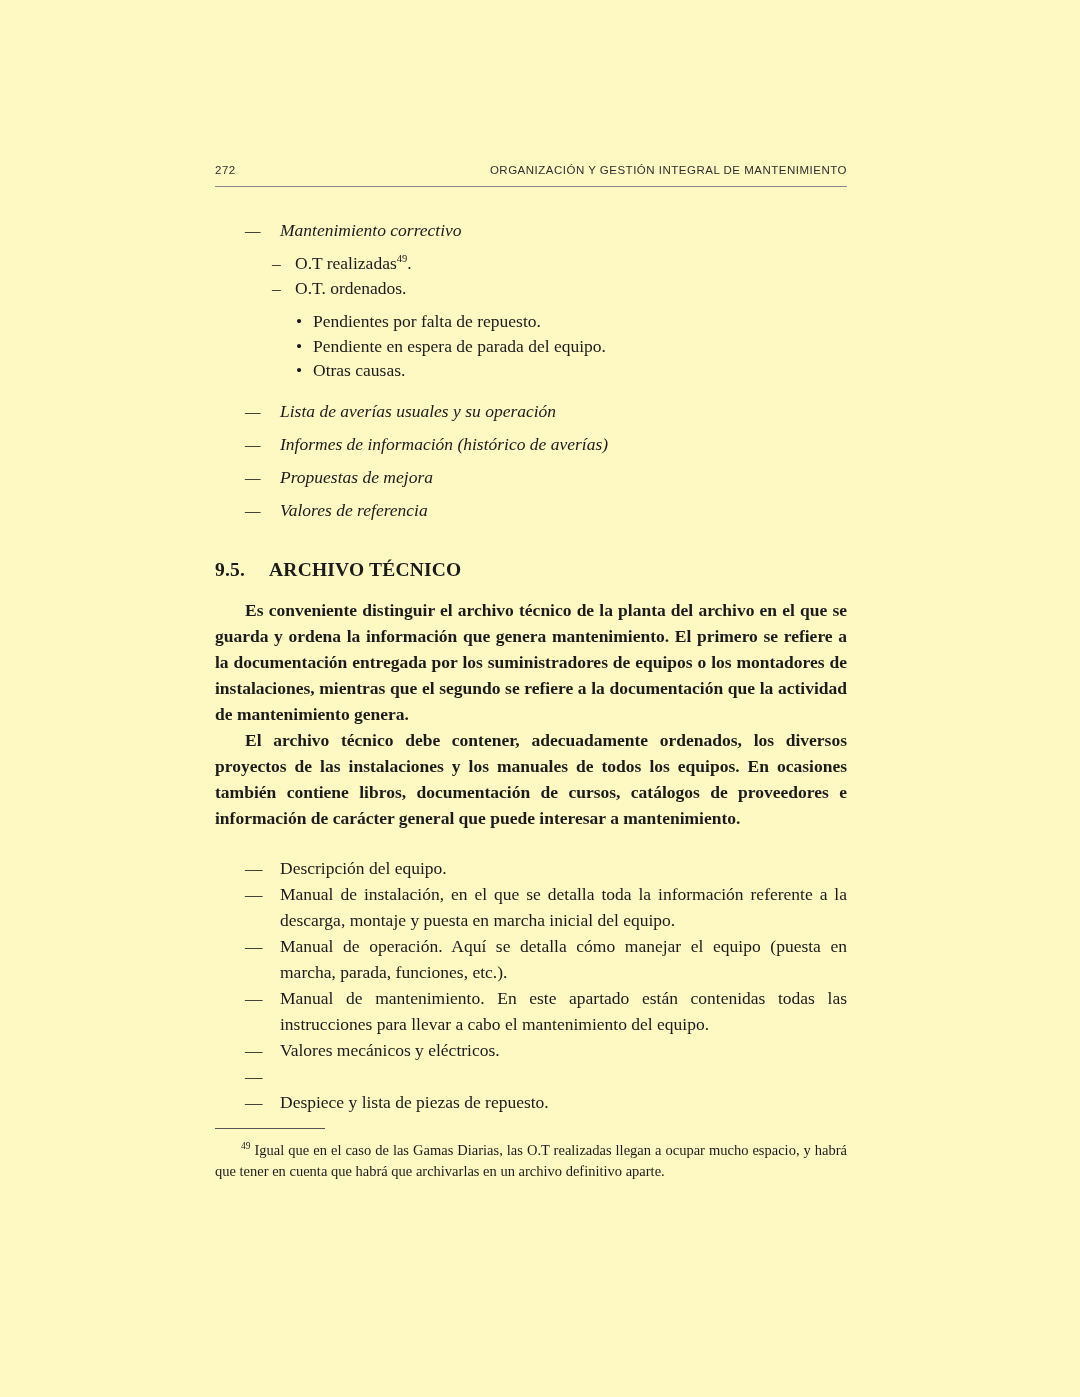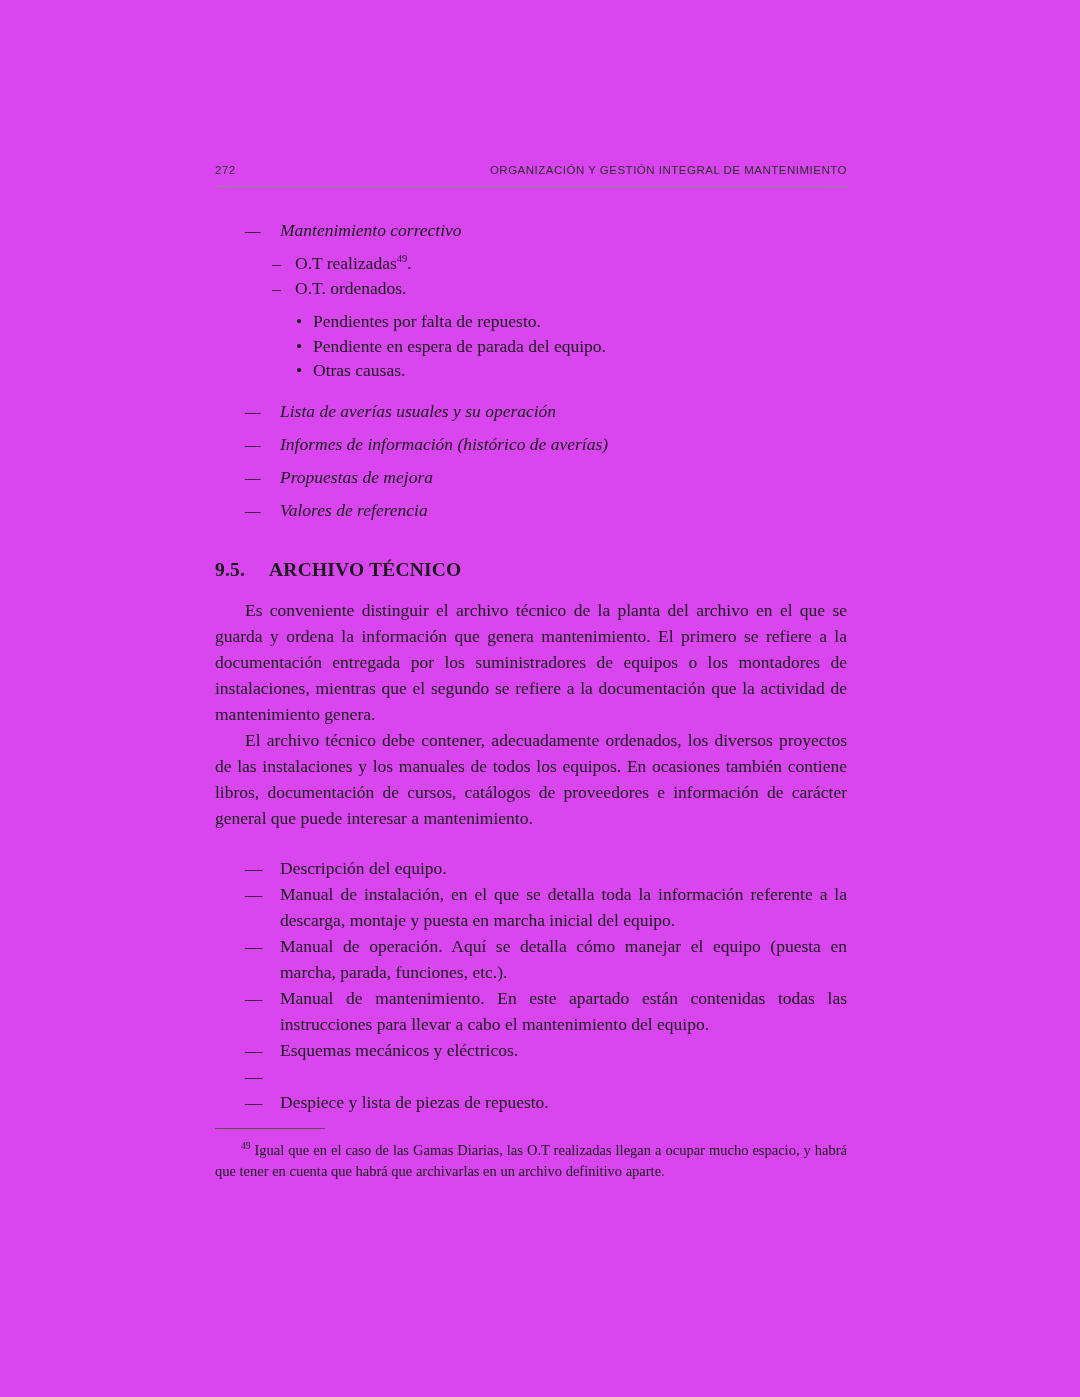--- a/index.html
+++ b/index.html
@@ -1,18 +1,18 @@
 <!DOCTYPE html>
 <html><head>
 <meta charset="utf-8">
 <style>
   * { margin:0; padding:0; box-sizing:border-box; }
   html,body { background:#e9e9e9; }
   body { font-family:"Liberation Serif", serif; color:#1b1b1b; }
-  .page { position:relative; width:1080px; height:1397px; background:#d946ef; margin:0 auto; overflow:hidden; }
+  .page { position:relative; width:1080px; height:1397px; background:#fef9c3; margin:0 auto; overflow:hidden; }
   .content { position:absolute; left:215px; top:164px; width:632px; }
 
   
   .page-header { position:relative; font-family:"Liberation Sans", sans-serif; font-size:11.5px;
                  letter-spacing:.5px; color:#2e2e2e; padding-bottom:10px; border-bottom:1px solid #8a8a8a; }
   .running-title { position:absolute; left:0; right:0; top:0; text-align:right; }
 
   
   .top-outline { margin-top:30px; font-size:17.5px; }
   .dash-item { display:flex; padding-left:30px; line-height:26px; }
@@ -28,21 +28,21 @@
   .dash-group .dash-item { margin-top:7px; }
 
   sup.fn-ref { font-size:10.5px; line-height:0; vertical-align:super; }
 
   
   .section-heading { margin-top:36px; font-size:19.5px; font-weight:bold; letter-spacing:.2px; }
   .section-heading .num { margin-right:24px; }
 
   
   .body-copy { margin-top:16px; }
-  .body-par { font-size:17.5px; line-height:26px; text-align:justify; text-indent:30px; }
+  .body-par { font-size:17.5px; line-height:26px; text-align:justify; text-indent:30px;font-weight:bold; }
 
   
   .manual-list { margin-top:24px; }
   .manual-item { display:flex; padding-left:30px; font-size:17.5px; line-height:26px; }
   .manual-item .marker { flex:0 0 35px; }
   .manual-item .item-text { flex:1; text-align:justify; }
 
   
   .footnote { margin-top:13px;font-family:Liberation Serif, serif; }
   .fn-rule { width:110px; height:1px; background:#555555; margin-bottom:11px; }
@@ -135,21 +135,21 @@
       <div class="manual-item">
         <span class="marker">—</span>
         <span class="item-text">Manual de operación. Aquí se detalla cómo manejar el equipo (puesta en marcha, parada, funciones, etc.).</span>
       </div>
       <div class="manual-item">
         <span class="marker">—</span>
         <span class="item-text">Manual de mantenimiento. En este apartado están contenidas todas las instrucciones para llevar a cabo el mantenimiento del equipo.</span>
       </div>
       <div class="manual-item">
         <span class="marker">—</span>
-        <span class="item-text">Esquemas mecánicos y eléctricos.</span>
+        <span class="item-text">Valores mecánicos y eléctricos.</span>
       </div>
       <div class="manual-item">
         <span class="marker">—</span>
       </div>
       <div class="manual-item">
         <span class="marker">—</span>
         <span class="item-text">Despiece y lista de piezas de repuesto.</span>
       </div>
     </div>
 

